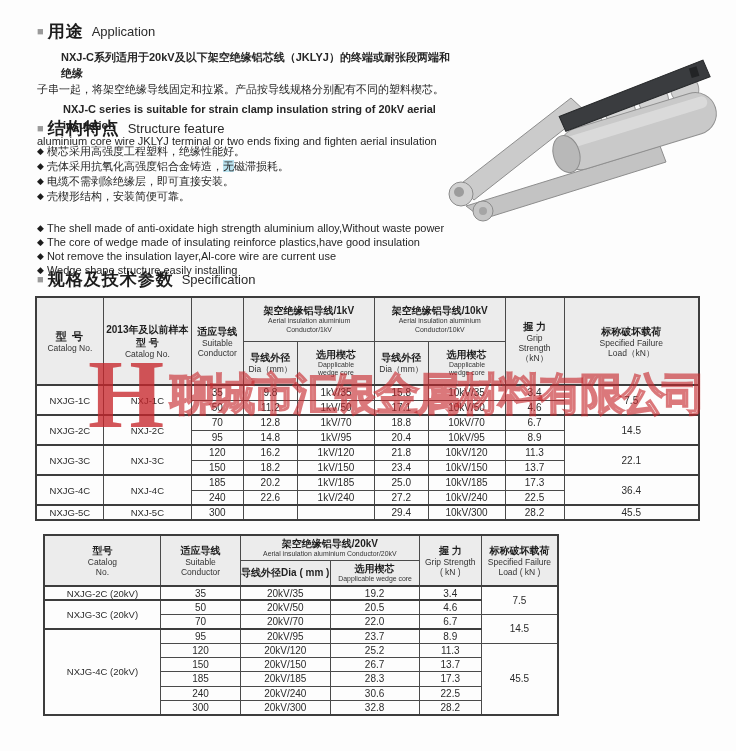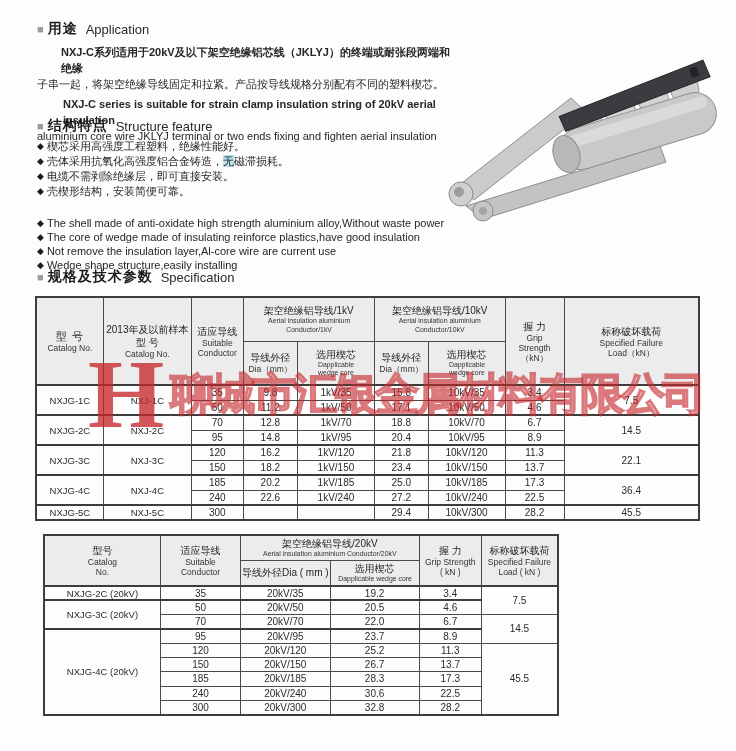--- a/index.html
+++ b/index.html
@@ -3,21 +3,21 @@
 <meta charset="utf-8">
 <style>
   * { margin:0; padding:0; box-sizing:border-box; }
   html,body { width:736px; height:751px; background:#ffffff; overflow:hidden;
     font-family:"Liberation Sans","DejaVu Sans",sans-serif; color:#222; }
   .page { position:relative; width:736px; height:751px; background:#fdfdfd; }
 
   
   .sec-head { display:flex; align-items:center; gap:4px; }
   .sq { color:#9a9a9a; font-size:11px; line-height:11px; }
-  .h-cn { font-size:14px; font-weight:bold; color:#1c1c1c; letter-spacing:1px; }
+  .h-cn { font-size:17px; font-weight:bold; color:#1c1c1c; letter-spacing:1px; }
   .h-en { font-size:13px; color:#2a2a2a; margin-left:4px; }
 
   
   .app-sec { position:absolute; left:37px; top:20px; width:415px; }
   .para { margin-top:6px; font-size:11px; line-height:16px; color:#262626; }
   .para .ln1 { padding-left:24px;font-weight:bold; }
   .para-en { margin-top:4px; }
   .para-en .ln1 { padding-left:26px; }
 
   
@@ -33,21 +33,21 @@
   .photo { position:absolute; left:428px; top:48px; width:302px; height:185px; }
 
   
   .spec-head { position:absolute; left:37px; top:268px; }
 
   
   table { border-collapse:collapse; table-layout:fixed; width:100%; }
   th,td { border:1px solid #4a4a4a; text-align:center; vertical-align:middle;
           overflow:hidden; white-space:nowrap; }
   th { background:#ececec; font-weight:normal; }
-  .hcn { display:block; font-size:10px; font-weight:normal; color:#1e1e1e; line-height:13px; }
+  .hcn { display:block; font-size:10px; font-weight:bold; color:#1e1e1e; line-height:13px; }
   .hcn.big { font-size:11px; letter-spacing:1px; }
   .hen { display:block; font-size:8.5px; color:#333; line-height:10px; }
   .hen2 { display:block; font-size:7.5px; color:#333; line-height:8.5px; transform:scale(.92); }
   td { font-size:10px; color:#2b2b2b; }
   td.cat { font-size:9.5px; }
 
   .t1wrap { position:absolute; left:35px; top:296px; width:665px; }
   .t1wrap table { border:2px solid #3d3d3d; }
   .t1 thead tr.hr1 { height:44px; } .t1 thead tr.hr2 { height:44px; }
   .t1 tbody tr { height:15px; }

